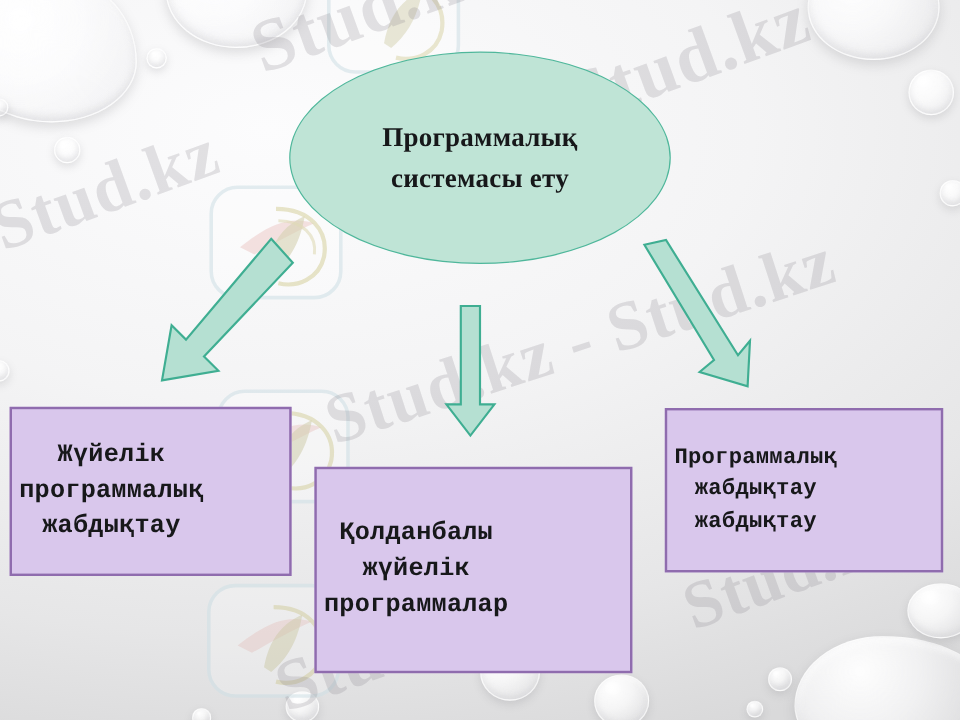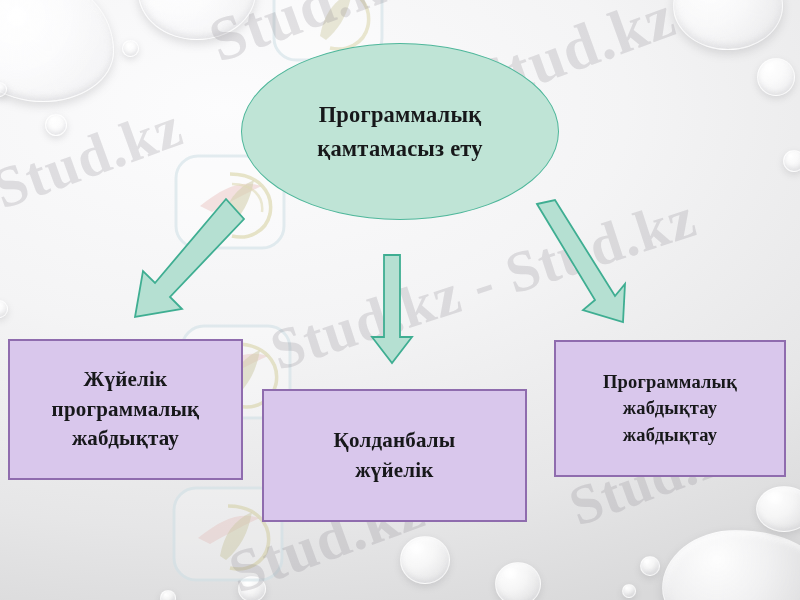--- a/index.html
+++ b/index.html
@@ -83,34 +83,34 @@
     letter-spacing: 0.2px;
   }
 
   
   .pbox {
     position: absolute;
     background: #d9c7ec;
     border: 2px solid #8f6cae;
     display: flex;
     align-items: center;
-    justify-content: center;
     z-index: 6;
+    font-family: Liberation Mono, monospace;
   }
   .pbox .txt {
     font-weight: 700;
     color: #17181a;
     text-align: center;
     line-height: 1.42;
     letter-spacing: 0.2px;
     padding: 0 6px;
   }
   #box-left  { left: 8px;   top: 339px; width: 235px; height: 141px; }
   #box-left  .txt { font-size: 21px; }
-  #box-mid   { left: 262px; top: 389px; width: 265px; height: 133px; }
+  #box-mid   { left: 262px; top: 389px; width: 265px; height: 172px; }
   #box-mid   .txt { font-size: 21px; }
   #box-right { left: 554px; top: 340px; width: 232px; height: 137px; }
   #box-right .txt { font-size: 18.5px; }
 
   
   .arrow { position: absolute; z-index: 5; }
 </style>
 </head>
 <body>
 
@@ -176,36 +176,37 @@
     <polygon points="14,2 30,2 30,84 42,84 22,110 2,84 14,84" fill="#b5e0d2" stroke="#3fae92" stroke-width="1.8"></polygon>
   </svg>
 
   <svg class="arrow" style="left:527px; top:198px;" width="110" height="128" viewBox="0 0 110 128">
     <polygon points="10,6 28,2 88,98 98,86 96,124 56,112 68,102" fill="#b5e0d2" stroke="#3fae92" stroke-width="1.8"></polygon>
   </svg>
 
   <div id="center-ellipse">
     <div class="txt">
       <span>Программалық</span><br>
-      <span>қамтамасыз ету</span>
+      <span>системасы ету</span>
     </div>
   </div>
 
   <div id="box-left" class="pbox">
     <div class="txt">
       <span>Жүйелік</span><br>
       <span>программалық</span><br>
       <span>жабдықтау</span>
     </div>
   </div>
 
   <div id="box-mid" class="pbox">
     <div class="txt">
       <span>Қолданбалы</span><br>
       <span>жүйелік</span><br>
+      <span>программалар</span>
     </div>
   </div>
 
   <div id="box-right" class="pbox">
     <div class="txt">
       <span>Программалық</span><br>
       <span>жабдықтау</span><br>
       <span>жабдықтау</span>
     </div>
   </div>

